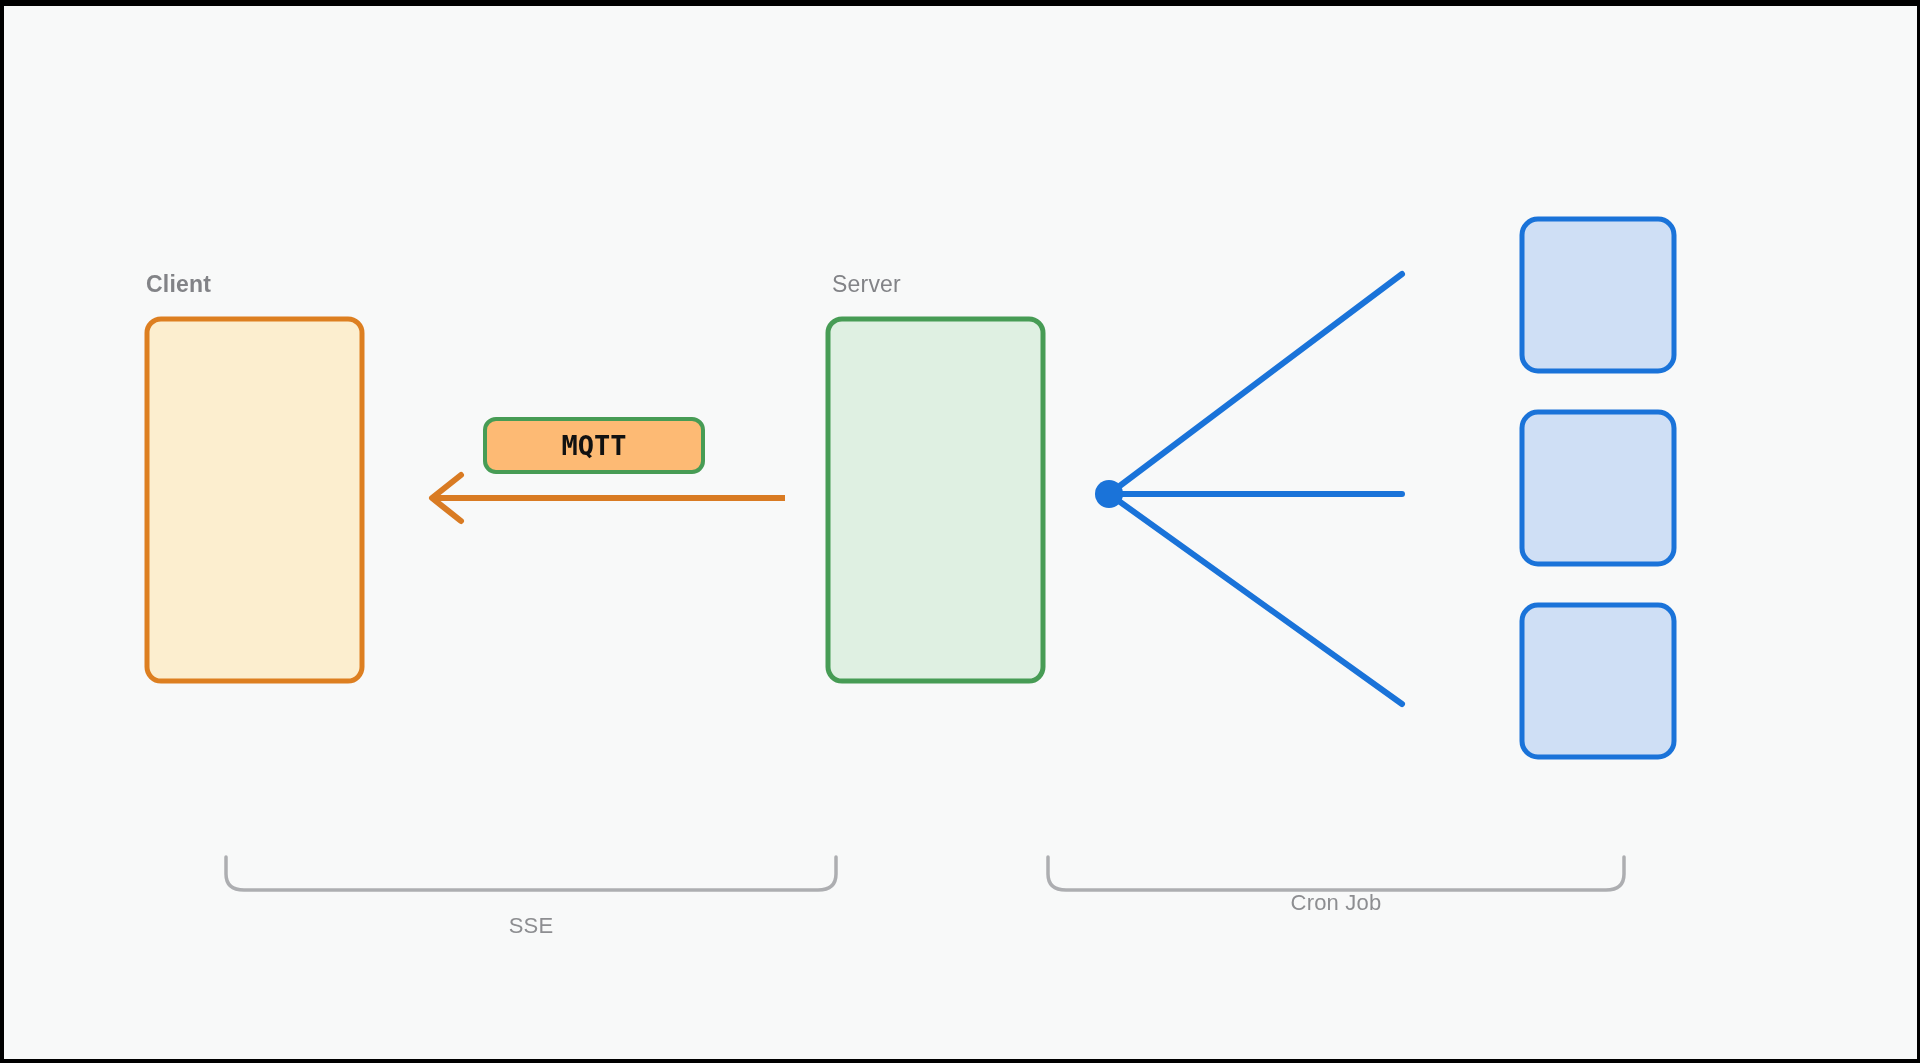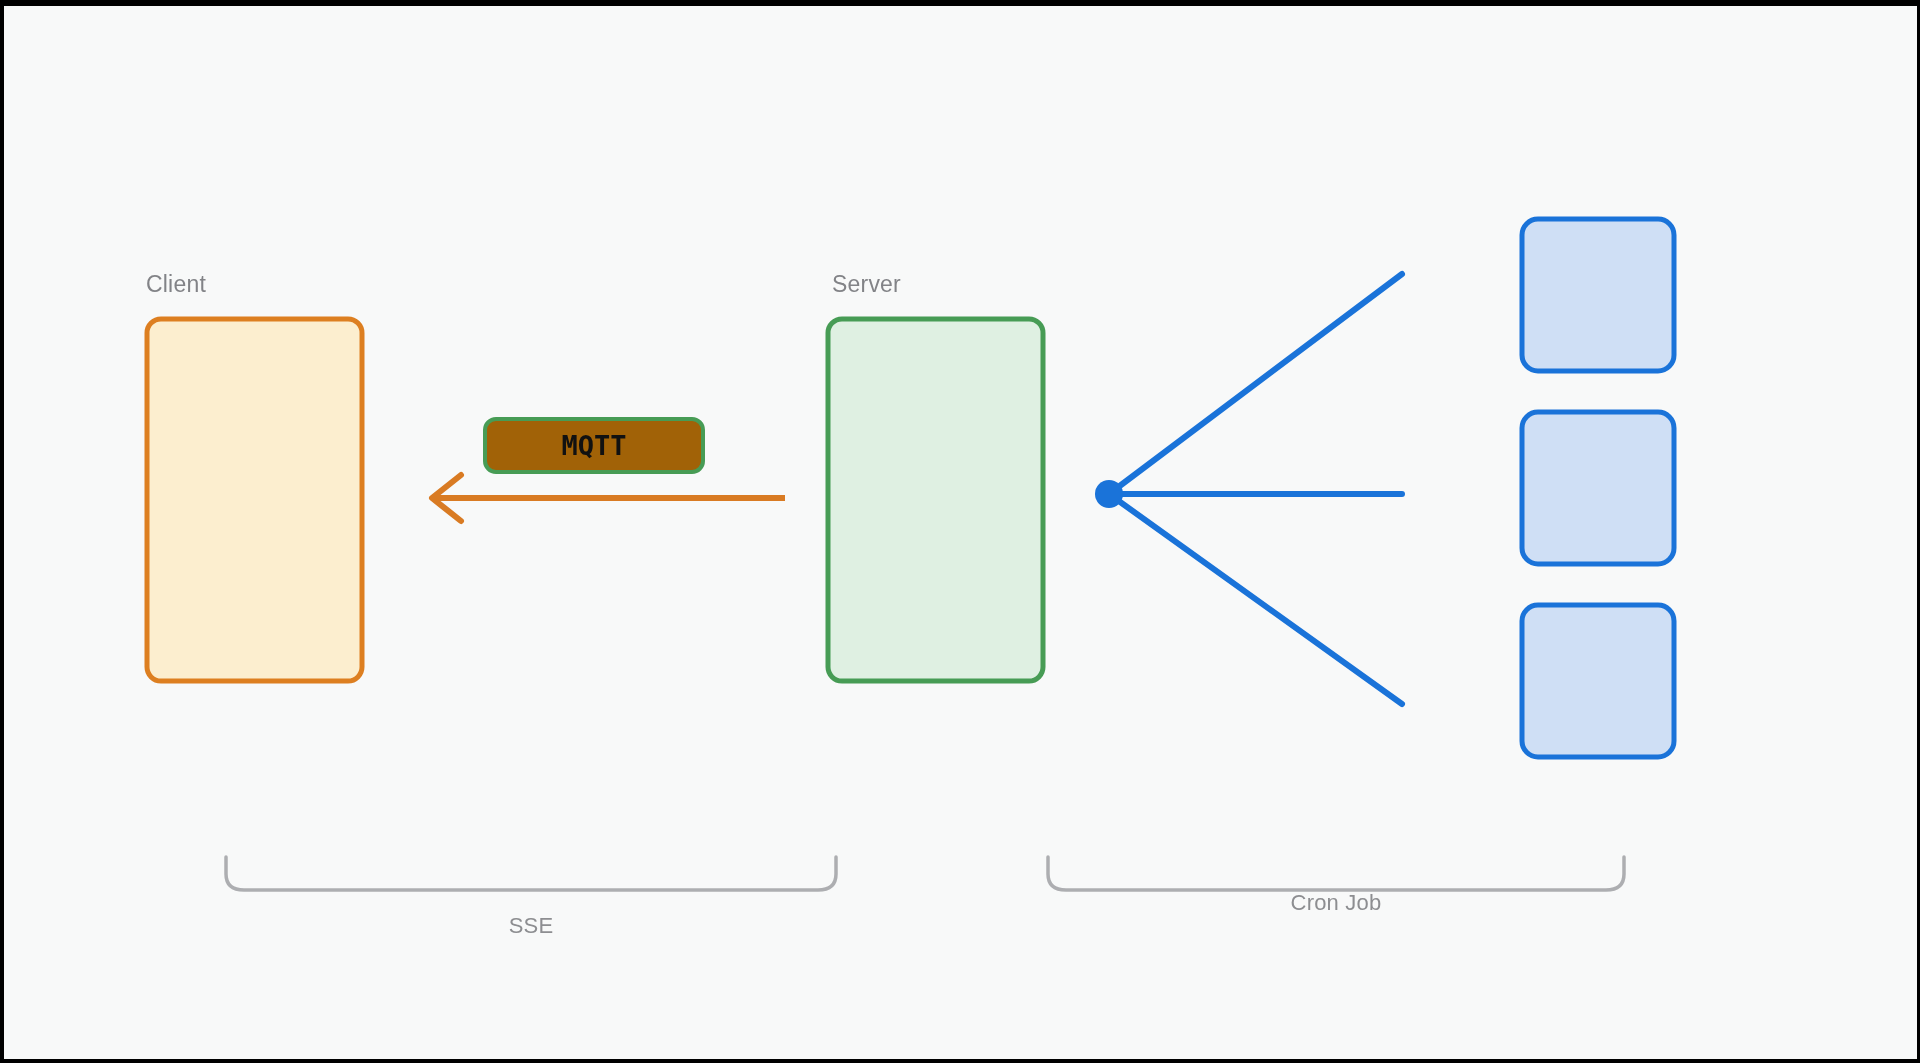--- a/index.html
+++ b/index.html
@@ -77,24 +77,24 @@
     <line x1="1105" y1="488" x2="1398" y2="268" stroke="#1a73d9" stroke-width="6" stroke-linecap="round"></line>
     <line x1="1105" y1="488" x2="1398" y2="488" stroke="#1a73d9" stroke-width="6" stroke-linecap="round"></line>
     <line x1="1105" y1="488" x2="1398" y2="698" stroke="#1a73d9" stroke-width="6" stroke-linecap="round"></line>
     <circle cx="1105" cy="488" r="14" fill="#1a73d9"></circle>
 
     <path d="M 222 851 L 222 868 Q 222 884 240 884 L 814 884 Q 832 884 832 868 L 832 851" fill="none" stroke="#adaeb1" stroke-width="3.5" stroke-linecap="round"></path>
 
     <path d="M 1044 851 L 1044 868 Q 1044 884 1062 884 L 1602 884 Q 1620 884 1620 868 L 1620 851" fill="none" stroke="#adaeb1" stroke-width="3.5" stroke-linecap="round"></path>
   </svg>
 
-  <div class="node-label" style="left:142px; top:265px;">Client</div>
+  <div class="node-label" style="left:142px; top:265px;font-weight:bold;">Client</div>
 
   <div class="node-label" style="left:828px; top:265px;">Server</div>
 
   <div class="edge-label" style="left:479px; top:411px; width:222px; height:57px;
-              background:#a16207; border:4px solid #479c55; border-radius:13px;">MQTT</div>
+              background:#fdba74; border:4px solid #479c55; border-radius:13px;">MQTT</div>
 
   <div class="group-label" style="left:427px; top:907px; width:200px;">SSE</div>
 
   <div class="group-label" style="left:1232px; top:884px; width:200px;">Cron Job</div>
 
 </div>
 
 </body></html>

